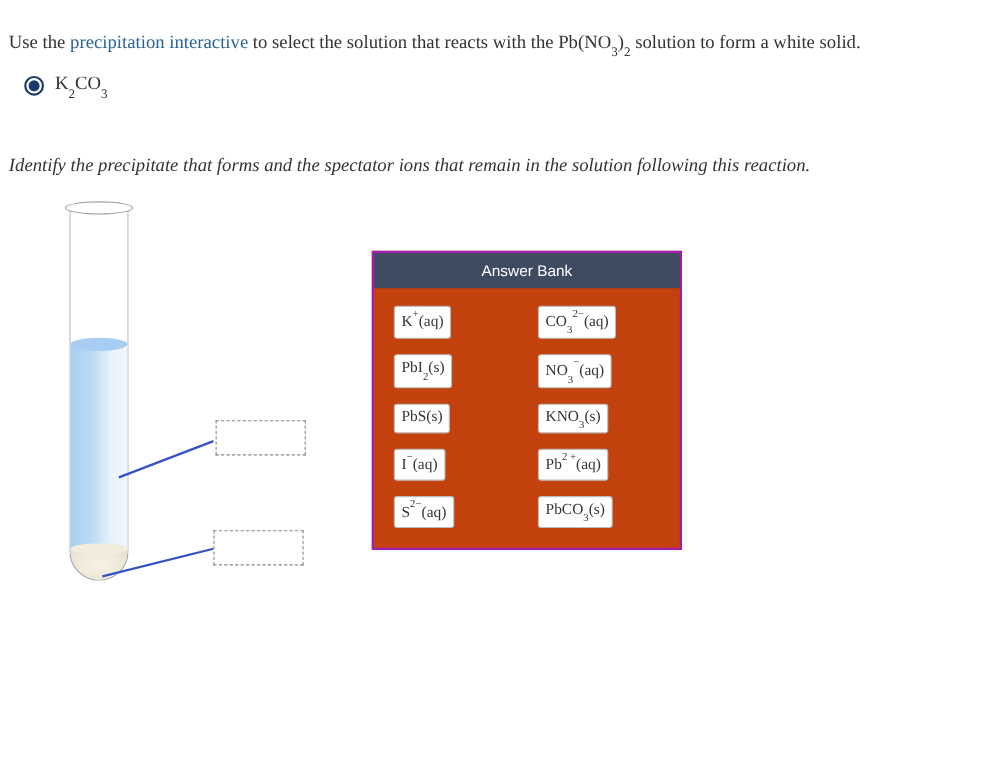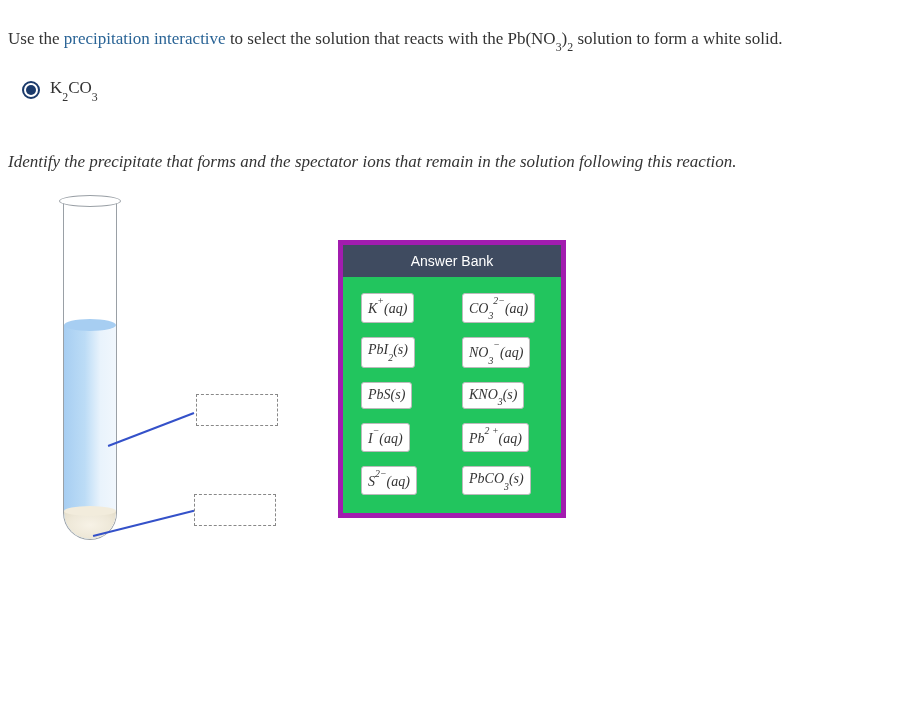--- a/index.html
+++ b/index.html
@@ -5,21 +5,21 @@
   * { box-sizing: border-box; }
   body {
     margin: 0;
     padding: 26px 8px 30px 8px;
     font-family: Georgia, 'Times New Roman', serif;
     font-size: 17px;
     color: #333;
     width: 900px;
     background: #fff;
   }
-  .question { line-height: 1.5; margin-bottom: 24px; }
+  .question { line-height: 1.5; margin-bottom: 12px; }
   .link { color: #2a6496; }
   sub { font-size: 70%; position: relative; top: 3px; }
   sup { font-size: 70%; position: relative; top: -3px; }
 
   .radio-group { margin: 8px 0 50px 14px; }
   .radio-row { display: flex; align-items: center; margin: 5px 0; cursor: pointer; }
   .radio {
     width: 18px; height: 18px; border: 2px solid #1b3a6b; border-radius: 50%;
     margin-right: 10px; position: relative; flex-shrink: 0;
   }
@@ -75,23 +75,23 @@
   }
   .drop {
     position: absolute;
     border: 1.5px dashed #888;
     background: #fff;
     width: 82px; height: 32px;
   }
 
   
   .bank {
-    width: 228px;
-    border: 5px solid #a21caf;
-    background: #22c55e;
+    width: 282px;
+    border: 2px solid #a21caf;
+    background: #c2410c;
     margin-top: 40px;
   }
   .bank-header {
     background: #3f4b60;
     color: #fff;
     text-align: center;
     font-family: Arial, sans-serif;
     font-size: 14px;
     padding: 8px 0;
   }
@@ -104,21 +104,20 @@
   .chip {
     border: 1px solid #bbb;
     background: #fff;
     border-radius: 3px;
     padding: 4px 6px;
     font-size: 14px;
     text-align: left;
     cursor: grab;
     white-space: nowrap;
     justify-self: start;
-    font-style: italic;
   }
 </style>
 </head>
 <body>
 
 <div class="question">
   <span>Use the </span><span class="link">precipitation interactive</span><span> to select the solution that reacts with the Pb(NO</span><sub>3</sub><span>)</span><sub>2</sub><span> solution to form a white solid.</span>
 </div>
 
 <div class="radio-group">

